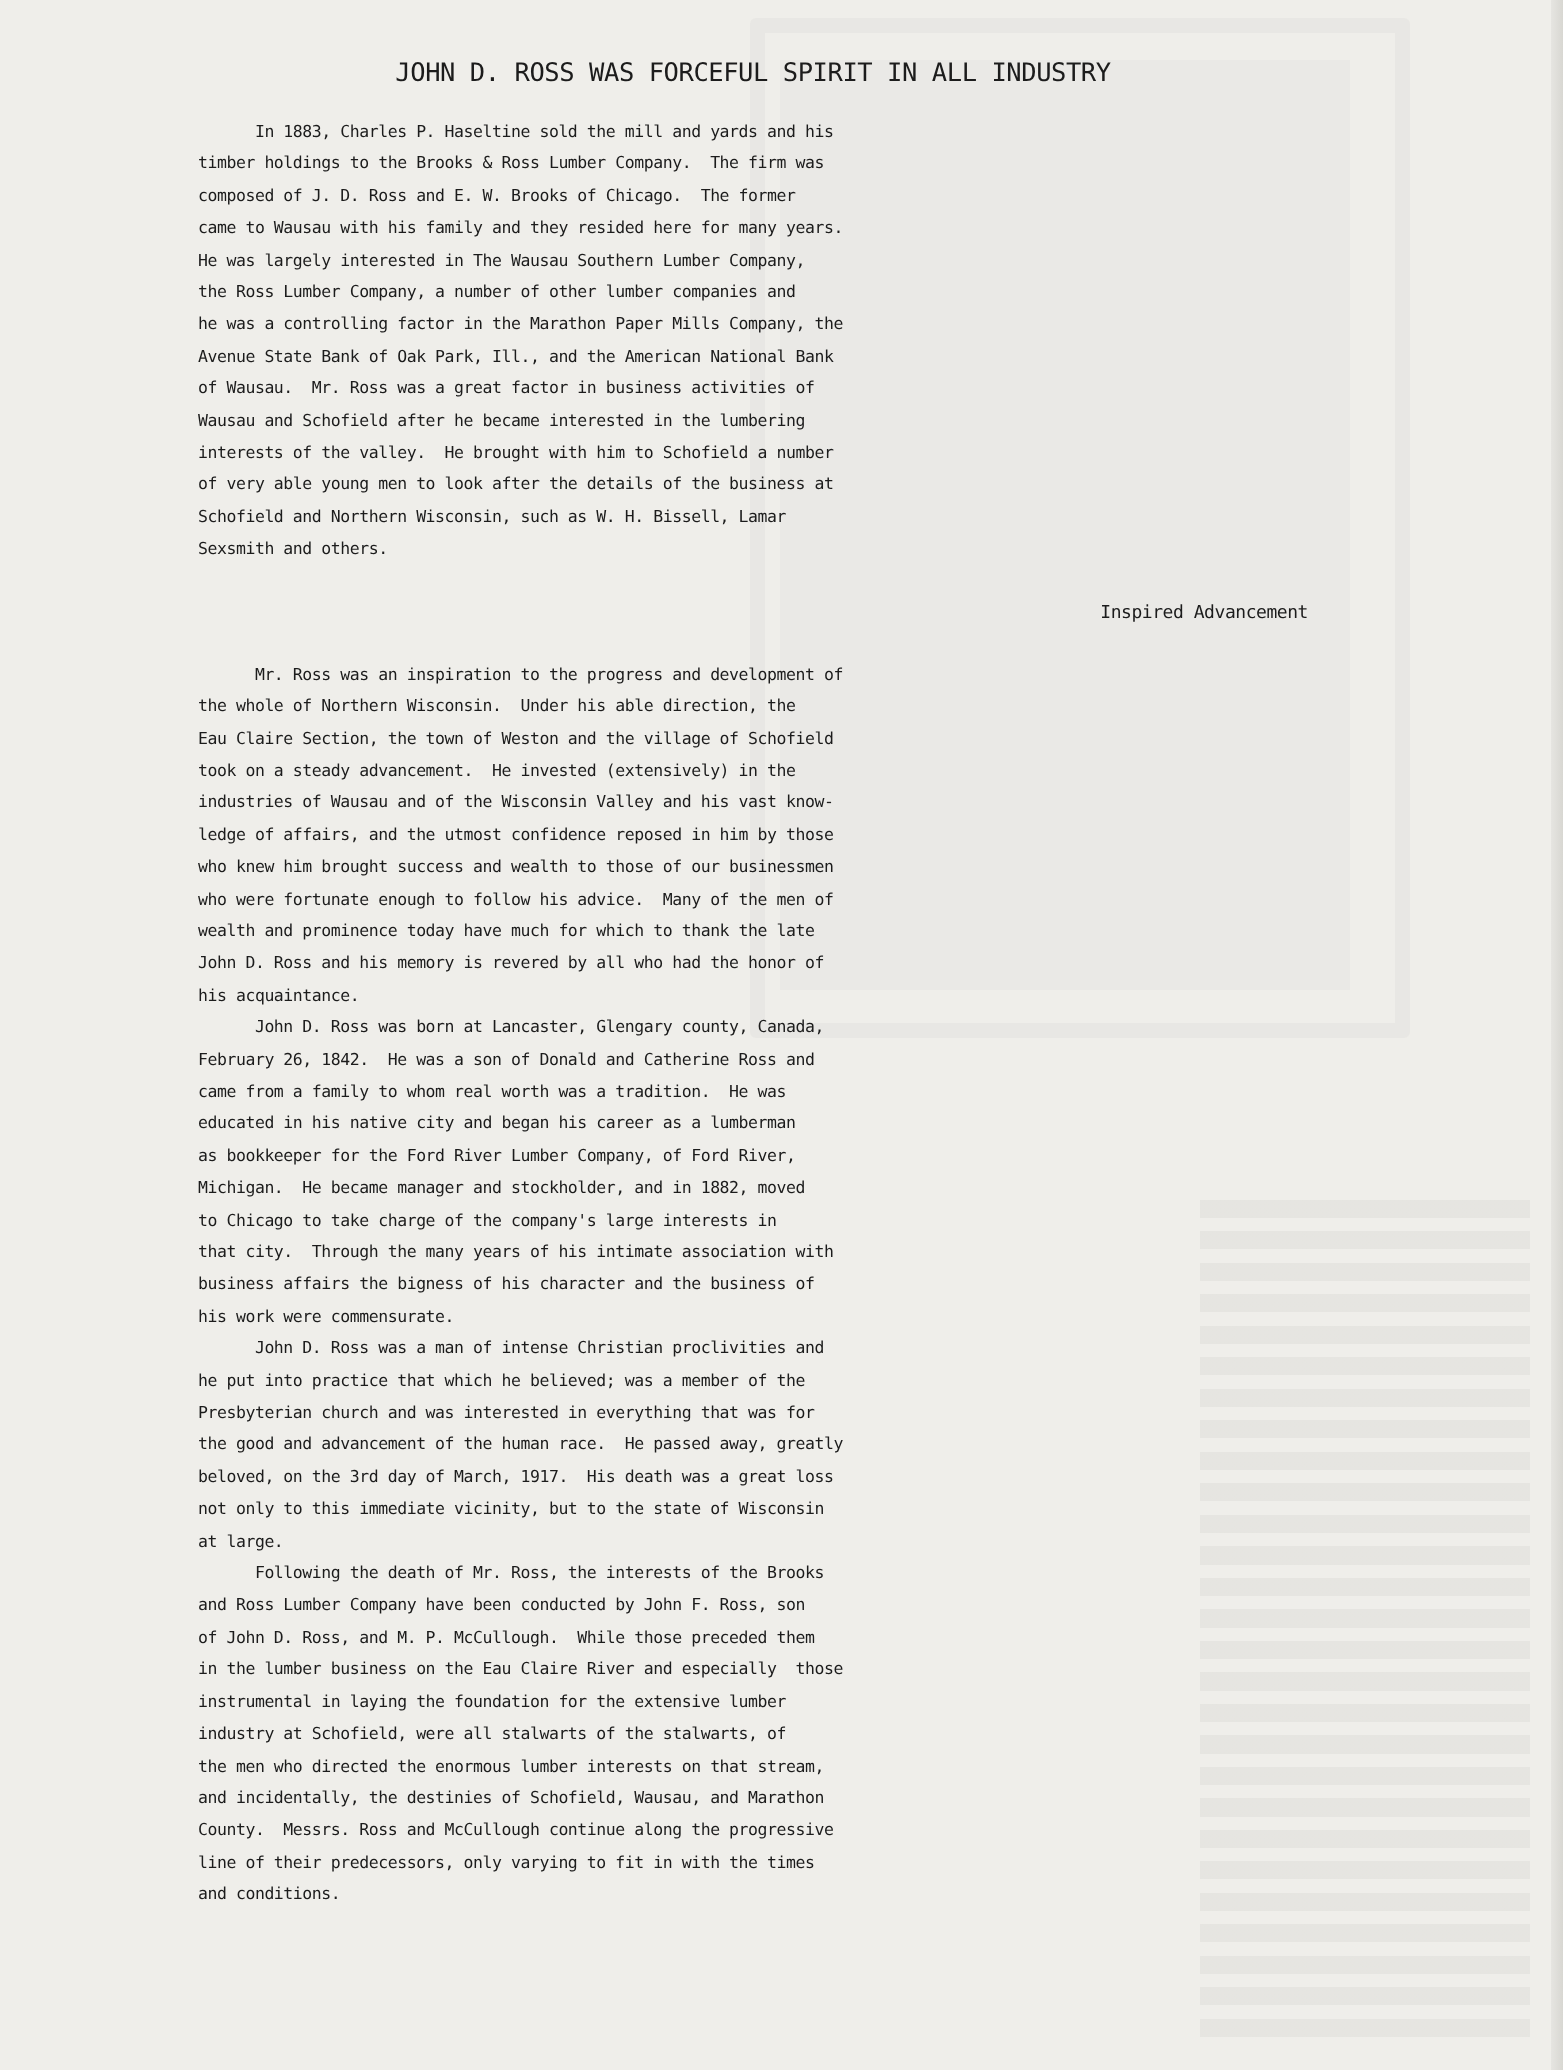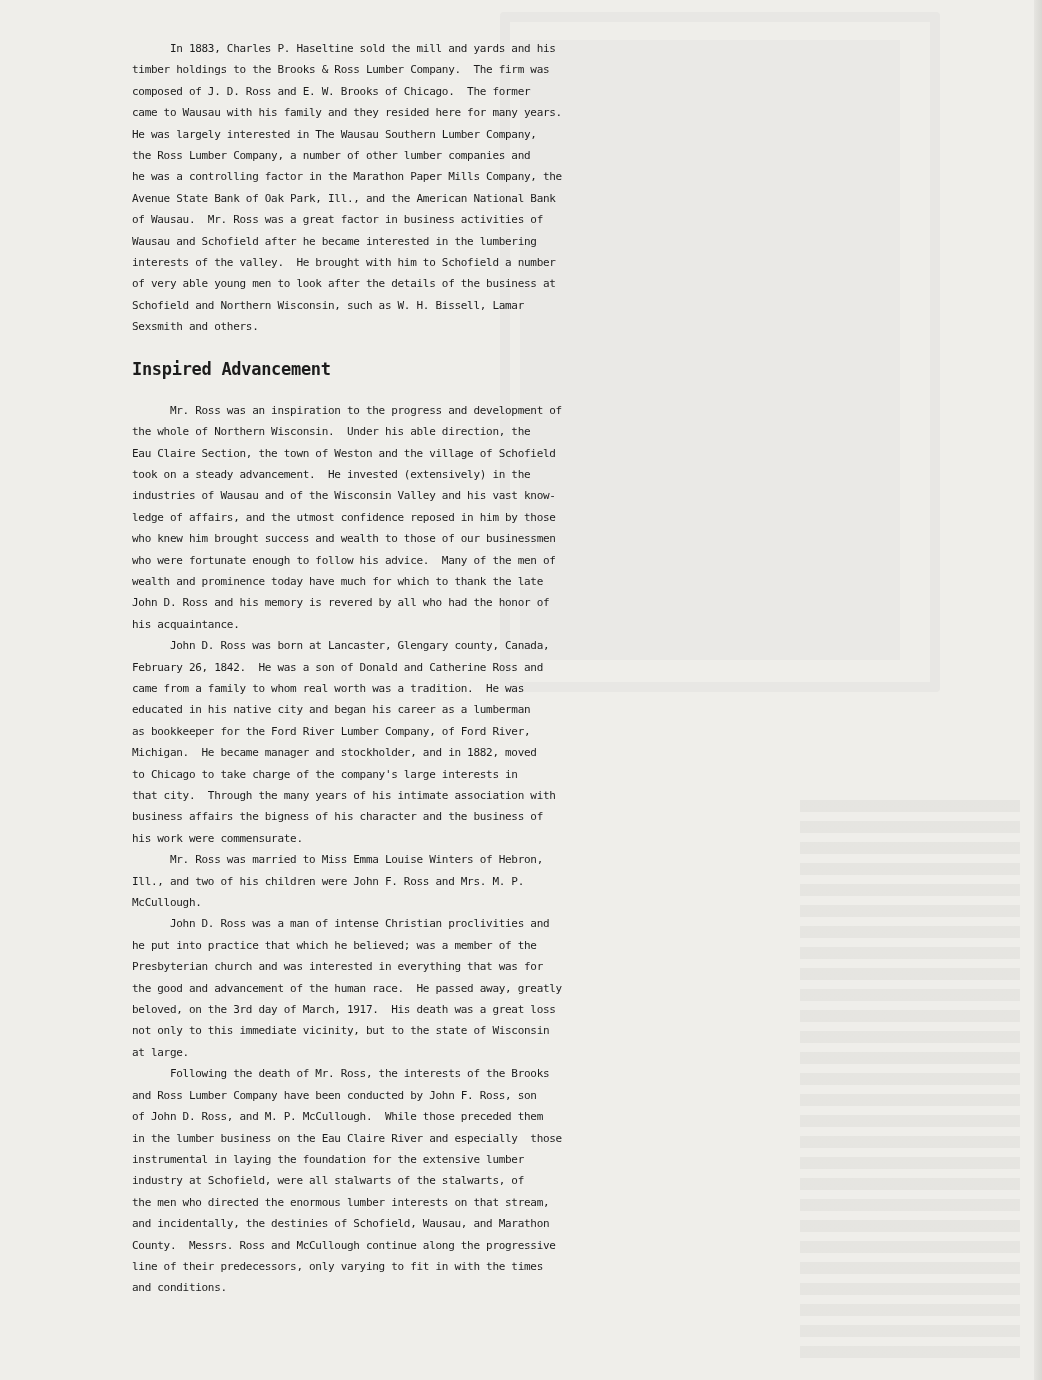--- a/index.html
+++ b/index.html
@@ -63,44 +63,44 @@
       width: 740px;
     }
     .title {
       text-align: center;
       font-size: 17px;
       line-height: 22px;
       margin: 0 0 17px 0;
       letter-spacing: -0.3px;
     }
     .subhead {
-      text-align: left;
-      font-size: 17px;
+      text-align: right;
+      font-size: 12px;
       line-height: 22px;
       margin: 20px 0 20px 0;
       letter-spacing: -0.3px;
-      font-weight: bold;
     }
     .para {
       font-size: 11px;
       line-height: 21.4px;
       margin: 0;
       white-space: pre-wrap;
       letter-spacing: -0.3px;
     }
   </style>
 </head>
 <body>
 
 <div class="bleed-frame"></div>
 <div class="bleed-box"></div>
 <div class="bleed-text"></div>
 <div class="right-edge"></div>
 
 <div class="page">
+  <div class="title">JOHN D. ROSS WAS FORCEFUL SPIRIT IN ALL INDUSTRY</div>
 
   <p class="para">      In 1883, Charles P. Haseltine sold the mill and yards and his
 timber holdings to the Brooks &amp; Ross Lumber Company.  The firm was
 composed of J. D. Ross and E. W. Brooks of Chicago.  The former
 came to Wausau with his family and they resided here for many years.
 He was largely interested in The Wausau Southern Lumber Company,
 the Ross Lumber Company, a number of other lumber companies and
 he was a controlling factor in the Marathon Paper Mills Company, the
 Avenue State Bank of Oak Park, Ill., and the American National Bank
 of Wausau.  Mr. Ross was a great factor in business activities of
@@ -126,23 +126,20 @@
   <p class="para">      John D. Ross was born at Lancaster, Glengary county, Canada,
 February 26, 1842.  He was a son of Donald and Catherine Ross and
 came from a family to whom real worth was a tradition.  He was
 educated in his native city and began his career as a lumberman
 as bookkeeper for the Ford River Lumber Company, of Ford River,
 Michigan.  He became manager and stockholder, and in 1882, moved
 to Chicago to take charge of the company's large interests in
 that city.  Through the many years of his intimate association with
 business affairs the bigness of his character and the business of
 his work were commensurate.</p>
-  <p class="para">      Mr. Ross was married to Miss Emma Louise Winters of Hebron,
-Ill., and two of his children were John F. Ross and Mrs. M. P.
-McCullough.</p>
   <p class="para">      John D. Ross was a man of intense Christian proclivities and
 he put into practice that which he believed; was a member of the
 Presbyterian church and was interested in everything that was for
 the good and advancement of the human race.  He passed away, greatly
 beloved, on the 3rd day of March, 1917.  His death was a great loss
 not only to this immediate vicinity, but to the state of Wisconsin
 at large.</p>
   <p class="para">      Following the death of Mr. Ross, the interests of the Brooks
 and Ross Lumber Company have been conducted by John F. Ross, son
 of John D. Ross, and M. P. McCullough.  While those preceded them

